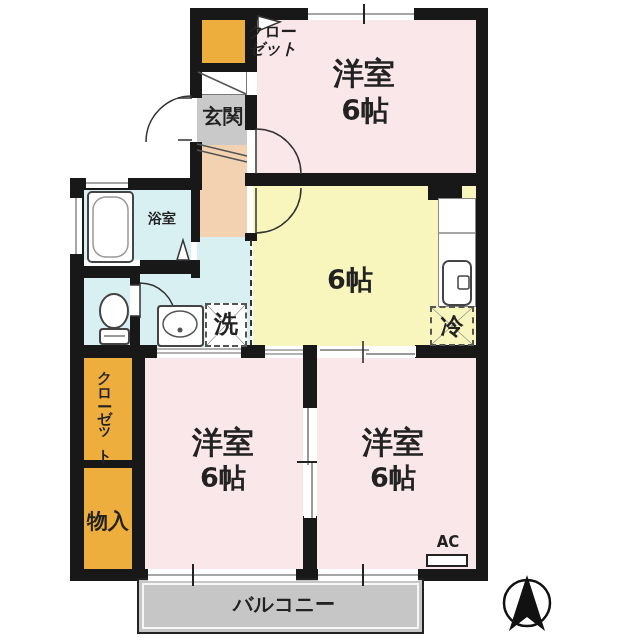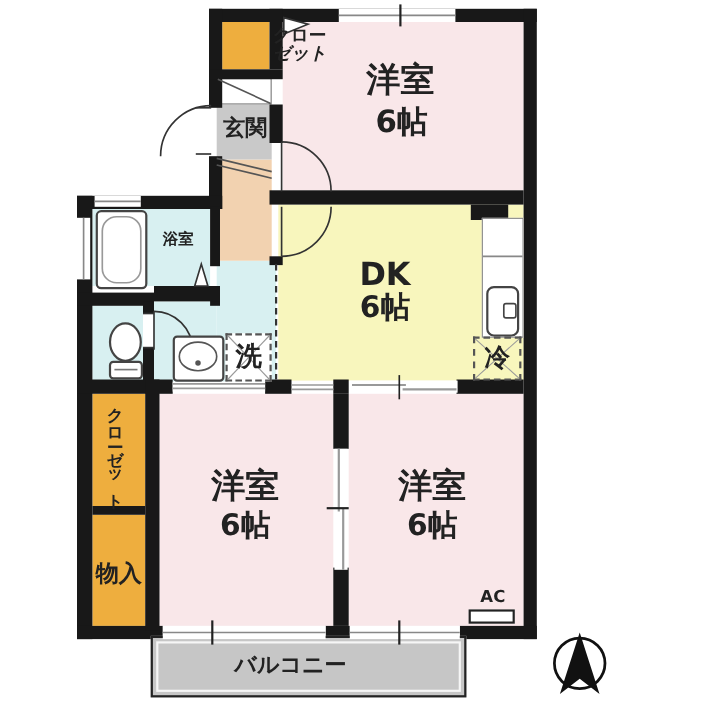--- a/index.html
+++ b/index.html
@@ -198,32 +198,31 @@
 
   <div class="lbl" style="left:200px;top:24px;width:46px;font-size:16px;margin-left:48px;">
     <span style="display:block;">クロー</span>
     <span style="display:block;font-style:italic;">ゼット</span>
   </div>
   <div class="lbl" style="left:200px;top:106px;width:46px;font-size:20px;">玄関</div>
 
   <div class="lbl" style="left:304px;top:57px;width:120px;font-size:31px;">洋室</div>
   <div class="lbl" style="left:305px;top:96px;width:120px;font-size:28px;">6帖</div>
 
-  <div class="lbl" style="left:300px;top:234px;width:100px;font-size:29px;">DK</div>
   <div class="lbl" style="left:300px;top:266px;width:100px;font-size:27px;">6帖</div>
 
   <div class="lbl" style="left:134px;top:211px;width:56px;font-size:14px;">浴室</div>
   <div class="lbl" style="left:205px;top:312px;width:42px;font-size:24px;">洗</div>
   <div class="lbl" style="left:430px;top:314px;width:44px;font-size:23px;">冷</div>
 
   <div class="lbl vert" style="left:96px;top:360px;font-size:15px;font-weight:bold;letter-spacing:2px;">クローゼット</div>
   <div class="lbl" style="left:84px;top:510px;width:48px;font-size:21px;">物入</div>
 
   <div class="lbl" style="left:163px;top:426px;width:120px;font-size:31px;">洋室</div>
   <div class="lbl" style="left:163px;top:464px;width:120px;font-size:27px;">6帖</div>
 
   <div class="lbl" style="left:333px;top:426px;width:120px;font-size:31px;">洋室</div>
   <div class="lbl" style="left:333px;top:464px;width:120px;font-size:27px;">6帖</div>
 
-  <div class="lbl" style="left:164px;top:594px;width:200px;font-size:20px;font-weight:bold;">バルコニー</div>
+  <div class="lbl" style="left:184px;top:594px;width:200px;font-size:20px;font-weight:bold;">バルコニー</div>
   <div class="lbl" style="left:428px;top:535px;width:40px;font-size:15px;">AC</div>
 
 </div>
 
 </body></html>

